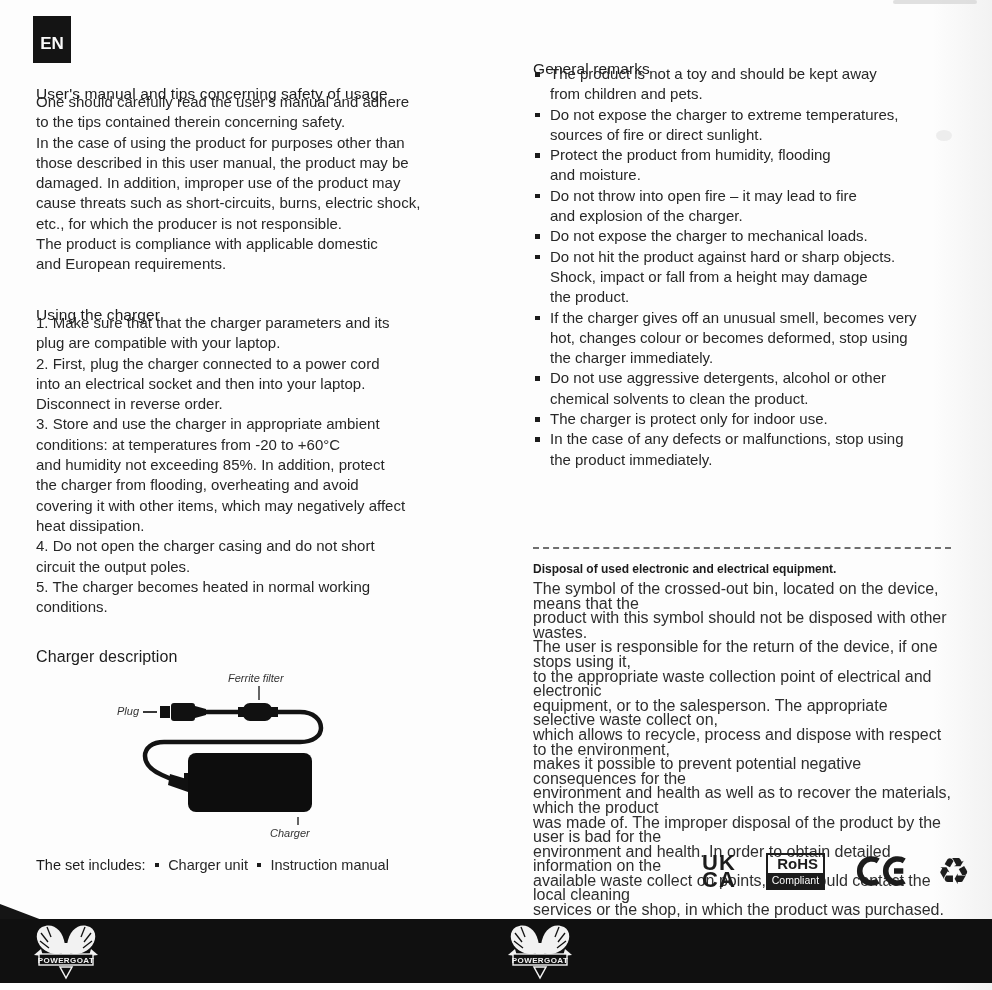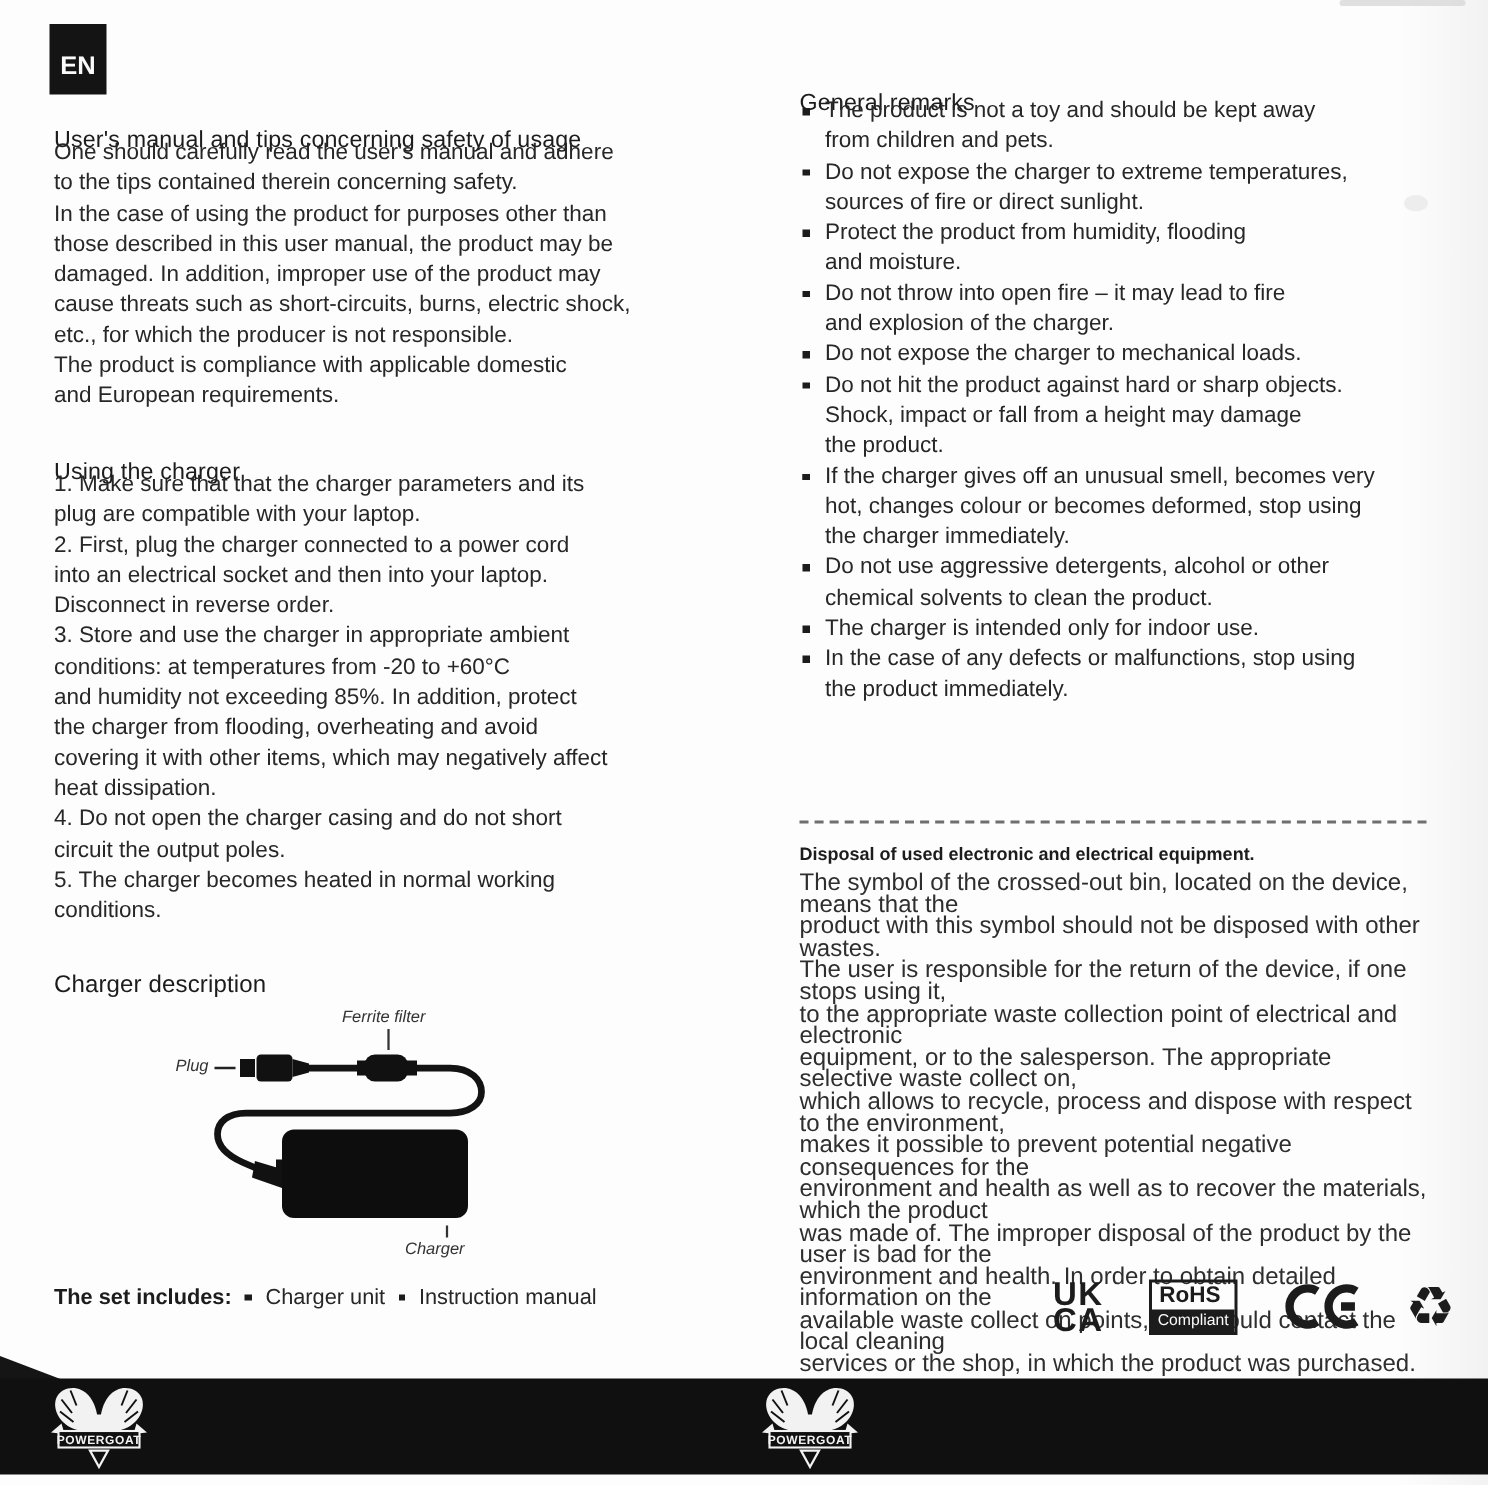--- a/index.html
+++ b/index.html
@@ -35,30 +35,30 @@
   ul.bullets li .marker {
     position:absolute; left:2px; top:8px; width:4.5px; height:4.5px; background:#1c1c1c;
   }
 
   
   #dashed-sep { left:533px; top:547px; width:418px; border-top:2px dashed #6f6f6f; }
 
   
   #set-includes { left:36px; top:857px; font-size:14.5px; color:#272727; display:flex; align-items:center; gap:9px; }
   #set-includes .sq { width:4.5px; height:4.5px; background:#1c1c1c; display:inline-block; }
-  #set-includes b { font-weight:bold; color:#1c1c1c; }
+  #set-includes b { font-weight:normal; color:#1c1c1c; }
 
   
   #diagram { left:100px; top:670px; width:245px; height:175px; }
   .diag-label { position:absolute; font-size:11px; color:#333;font-style:italic; }
 
   
   #cert-row { left:702px; top:845px; height:52px; display:flex; align-items:center; gap:30px; }
   #ukca { font-weight:bold; font-size:22px; line-height:17px; letter-spacing:1px; color:#1c1c1c; text-align:center; }
-  #rohs { border:2px solid #1c1c1c; text-align:left; }
+  #rohs { border:2px solid #1c1c1c; text-align:right; }
   #rohs .rohs-top { font-weight:bold; font-size:15px; padding:0 5px; color:#1c1c1c; line-height:18px; }
   #rohs .rohs-bottom { background:#1c1c1c; color:#fbfbfb; font-size:10.5px; padding:1px 4px 2px; line-height:12px; }
   #recycle-glyph { font-family:"DejaVu Sans", sans-serif; font-size:37px; color:#1c1c1c; line-height:1; }
 
   
   #footer-bar { left:0; top:919px; width:992px; height:64px; background:#101010; }
   .goat-logo { position:absolute; top:2px; width:64px; height:60px; }
   .goat-logo text { font-weight:bold; letter-spacing:.4px; }
 
   
@@ -161,21 +161,21 @@
     <li><span class="marker"></span><span class="preline">Do not expose the charger to mechanical loads.</span></li>
     <li><span class="marker"></span><span class="preline">Do not hit the product against hard or sharp objects.
 Shock, impact or fall from a height may damage
 the product.</span></li>
     <li><span class="marker"></span></li>
     <li><span class="marker"></span><span class="preline">If the charger gives off an unusual smell, becomes very
 hot, changes colour or becomes deformed, stop using
 the charger immediately.</span></li>
     <li><span class="marker"></span><span class="preline">Do not use aggressive detergents, alcohol or other
 chemical solvents to clean the product.</span></li>
-    <li><span class="marker"></span><span class="preline">The charger is intended only for indoor use.</span></li>
+    <li><span class="marker"></span><span class="preline">The charger is protect only for indoor use.</span></li>
     <li><span class="marker"></span><span class="preline">In the case of any defects or malfunctions, stop using
 the product immediately.</span></li>
   </ul>
 
   <div class="abs" id="dashed-sep"></div>
 
   <div class="abs right-col small-h" style="top:562px">Disposal of used electronic and electrical equipment.</div>
   <div class="abs right-col fine preline" style="top:582px">The symbol of the crossed-out bin, located on the device, means that the
 product with this symbol should not be disposed with other wastes.
 The user is responsible for the return of the device, if one stops using it,

